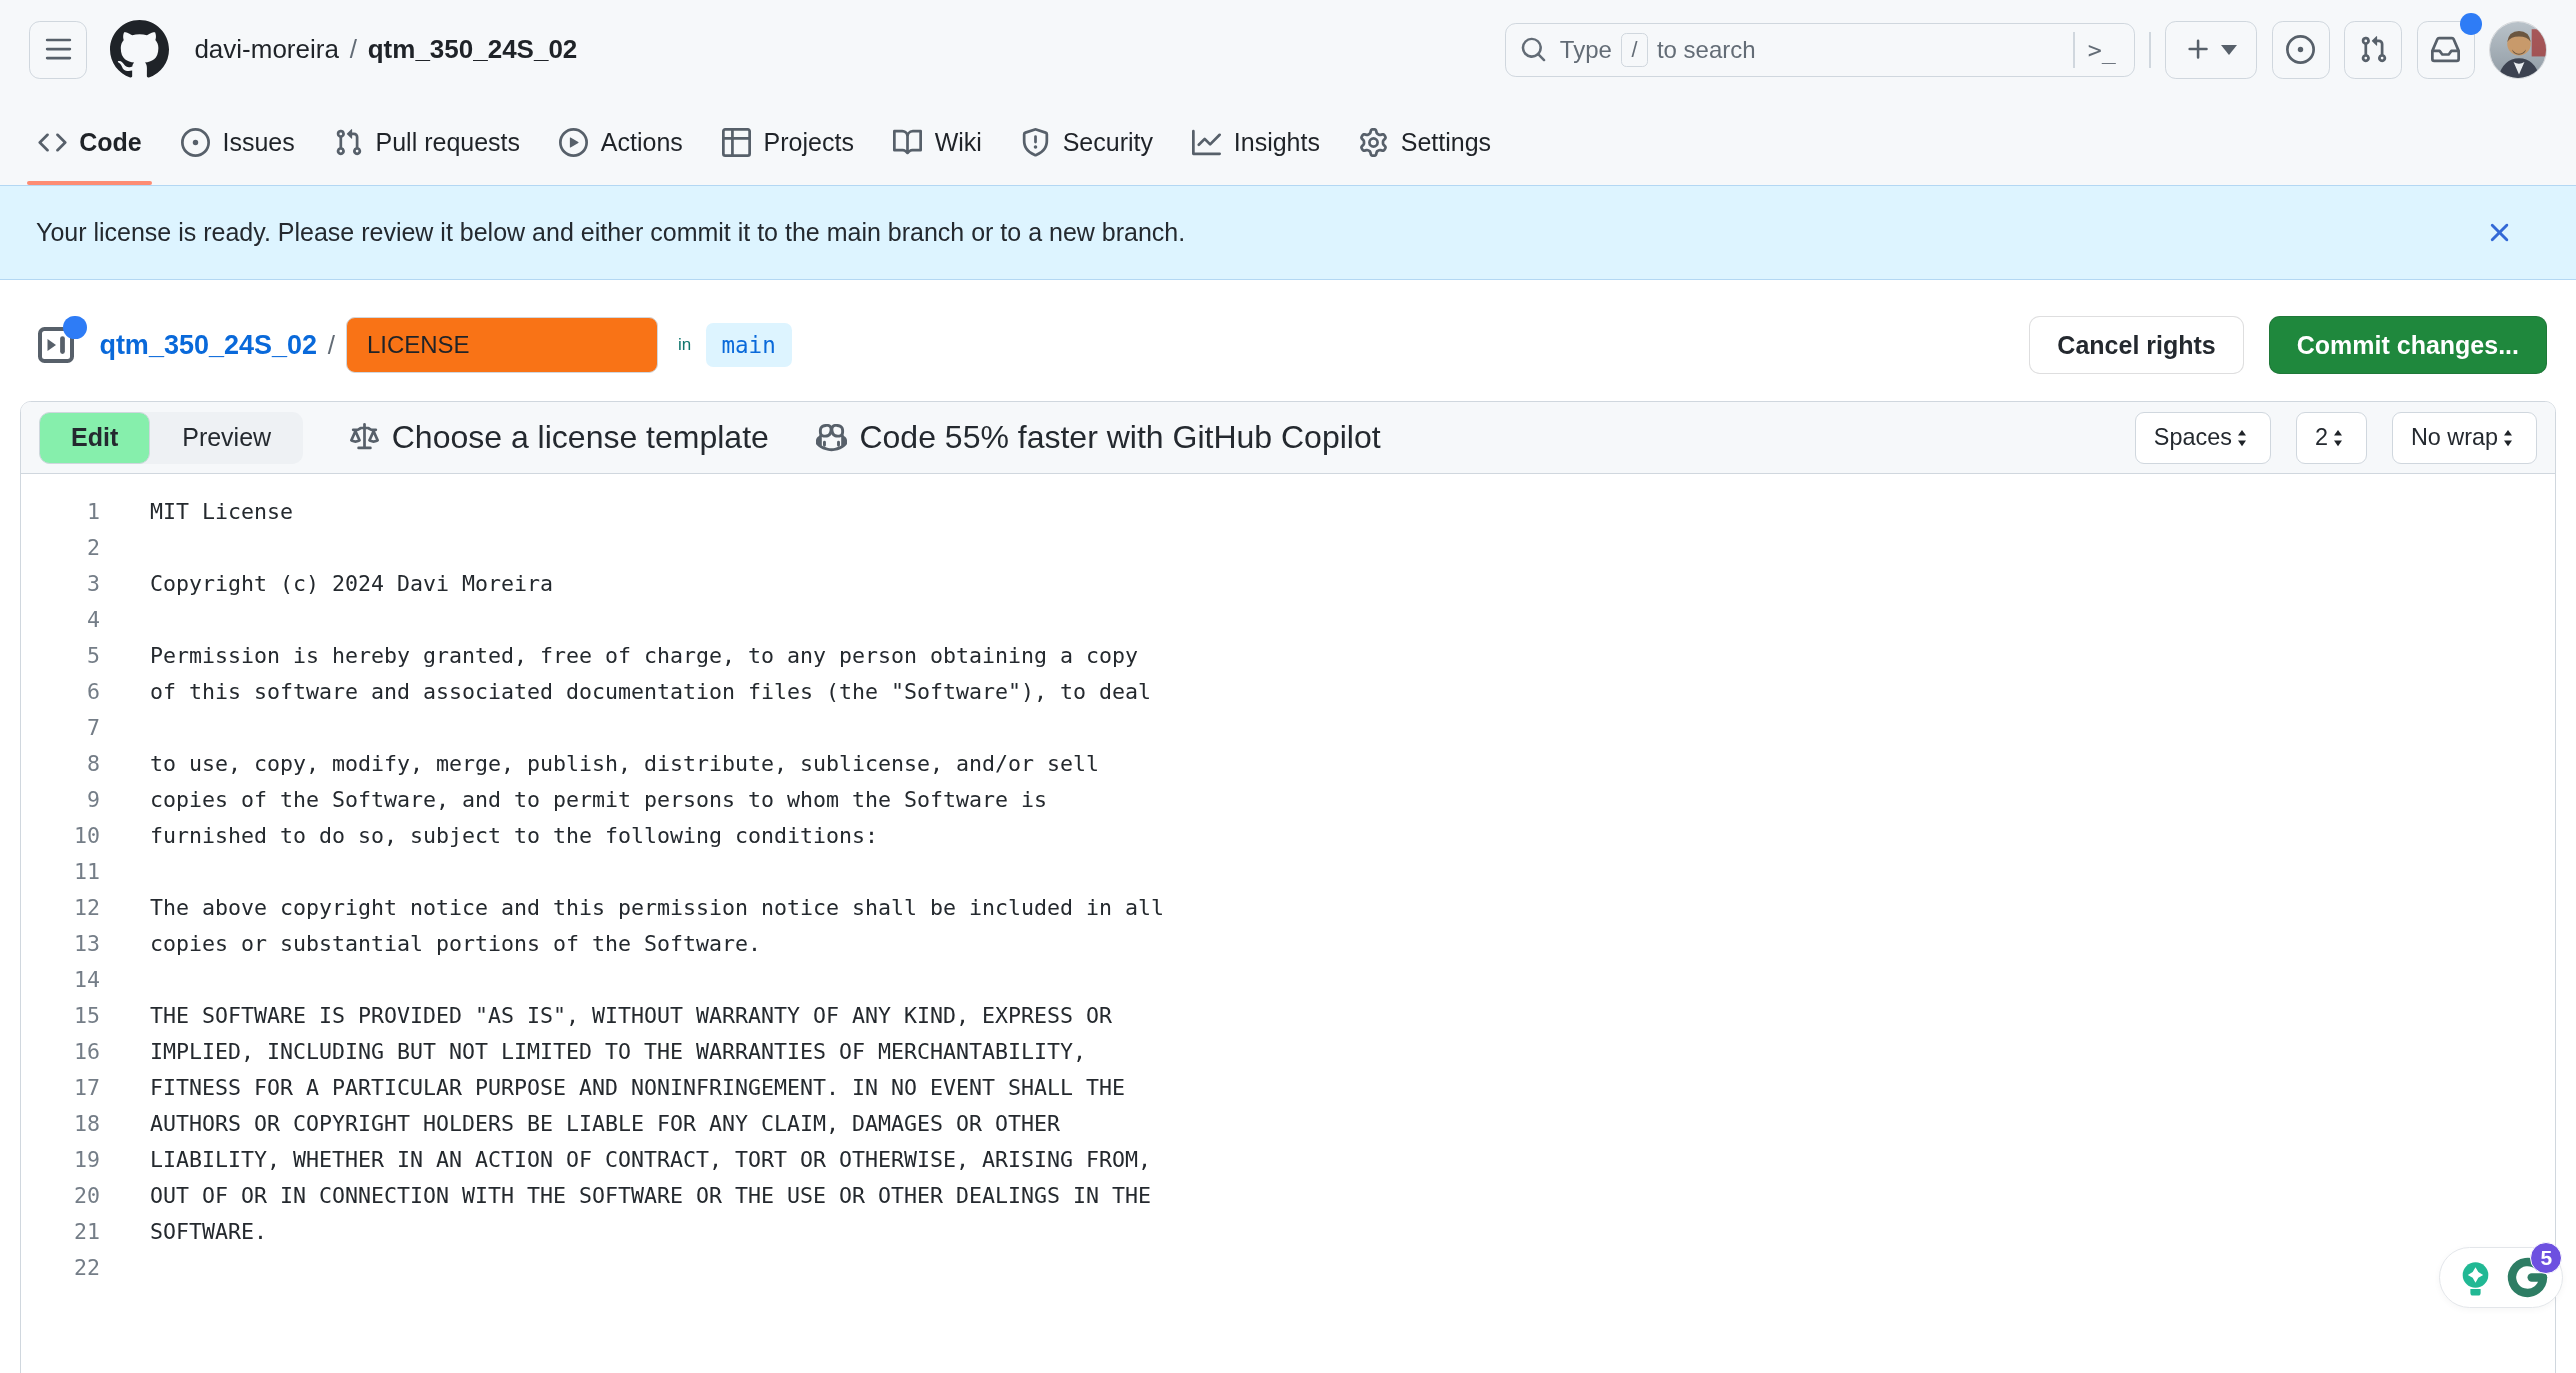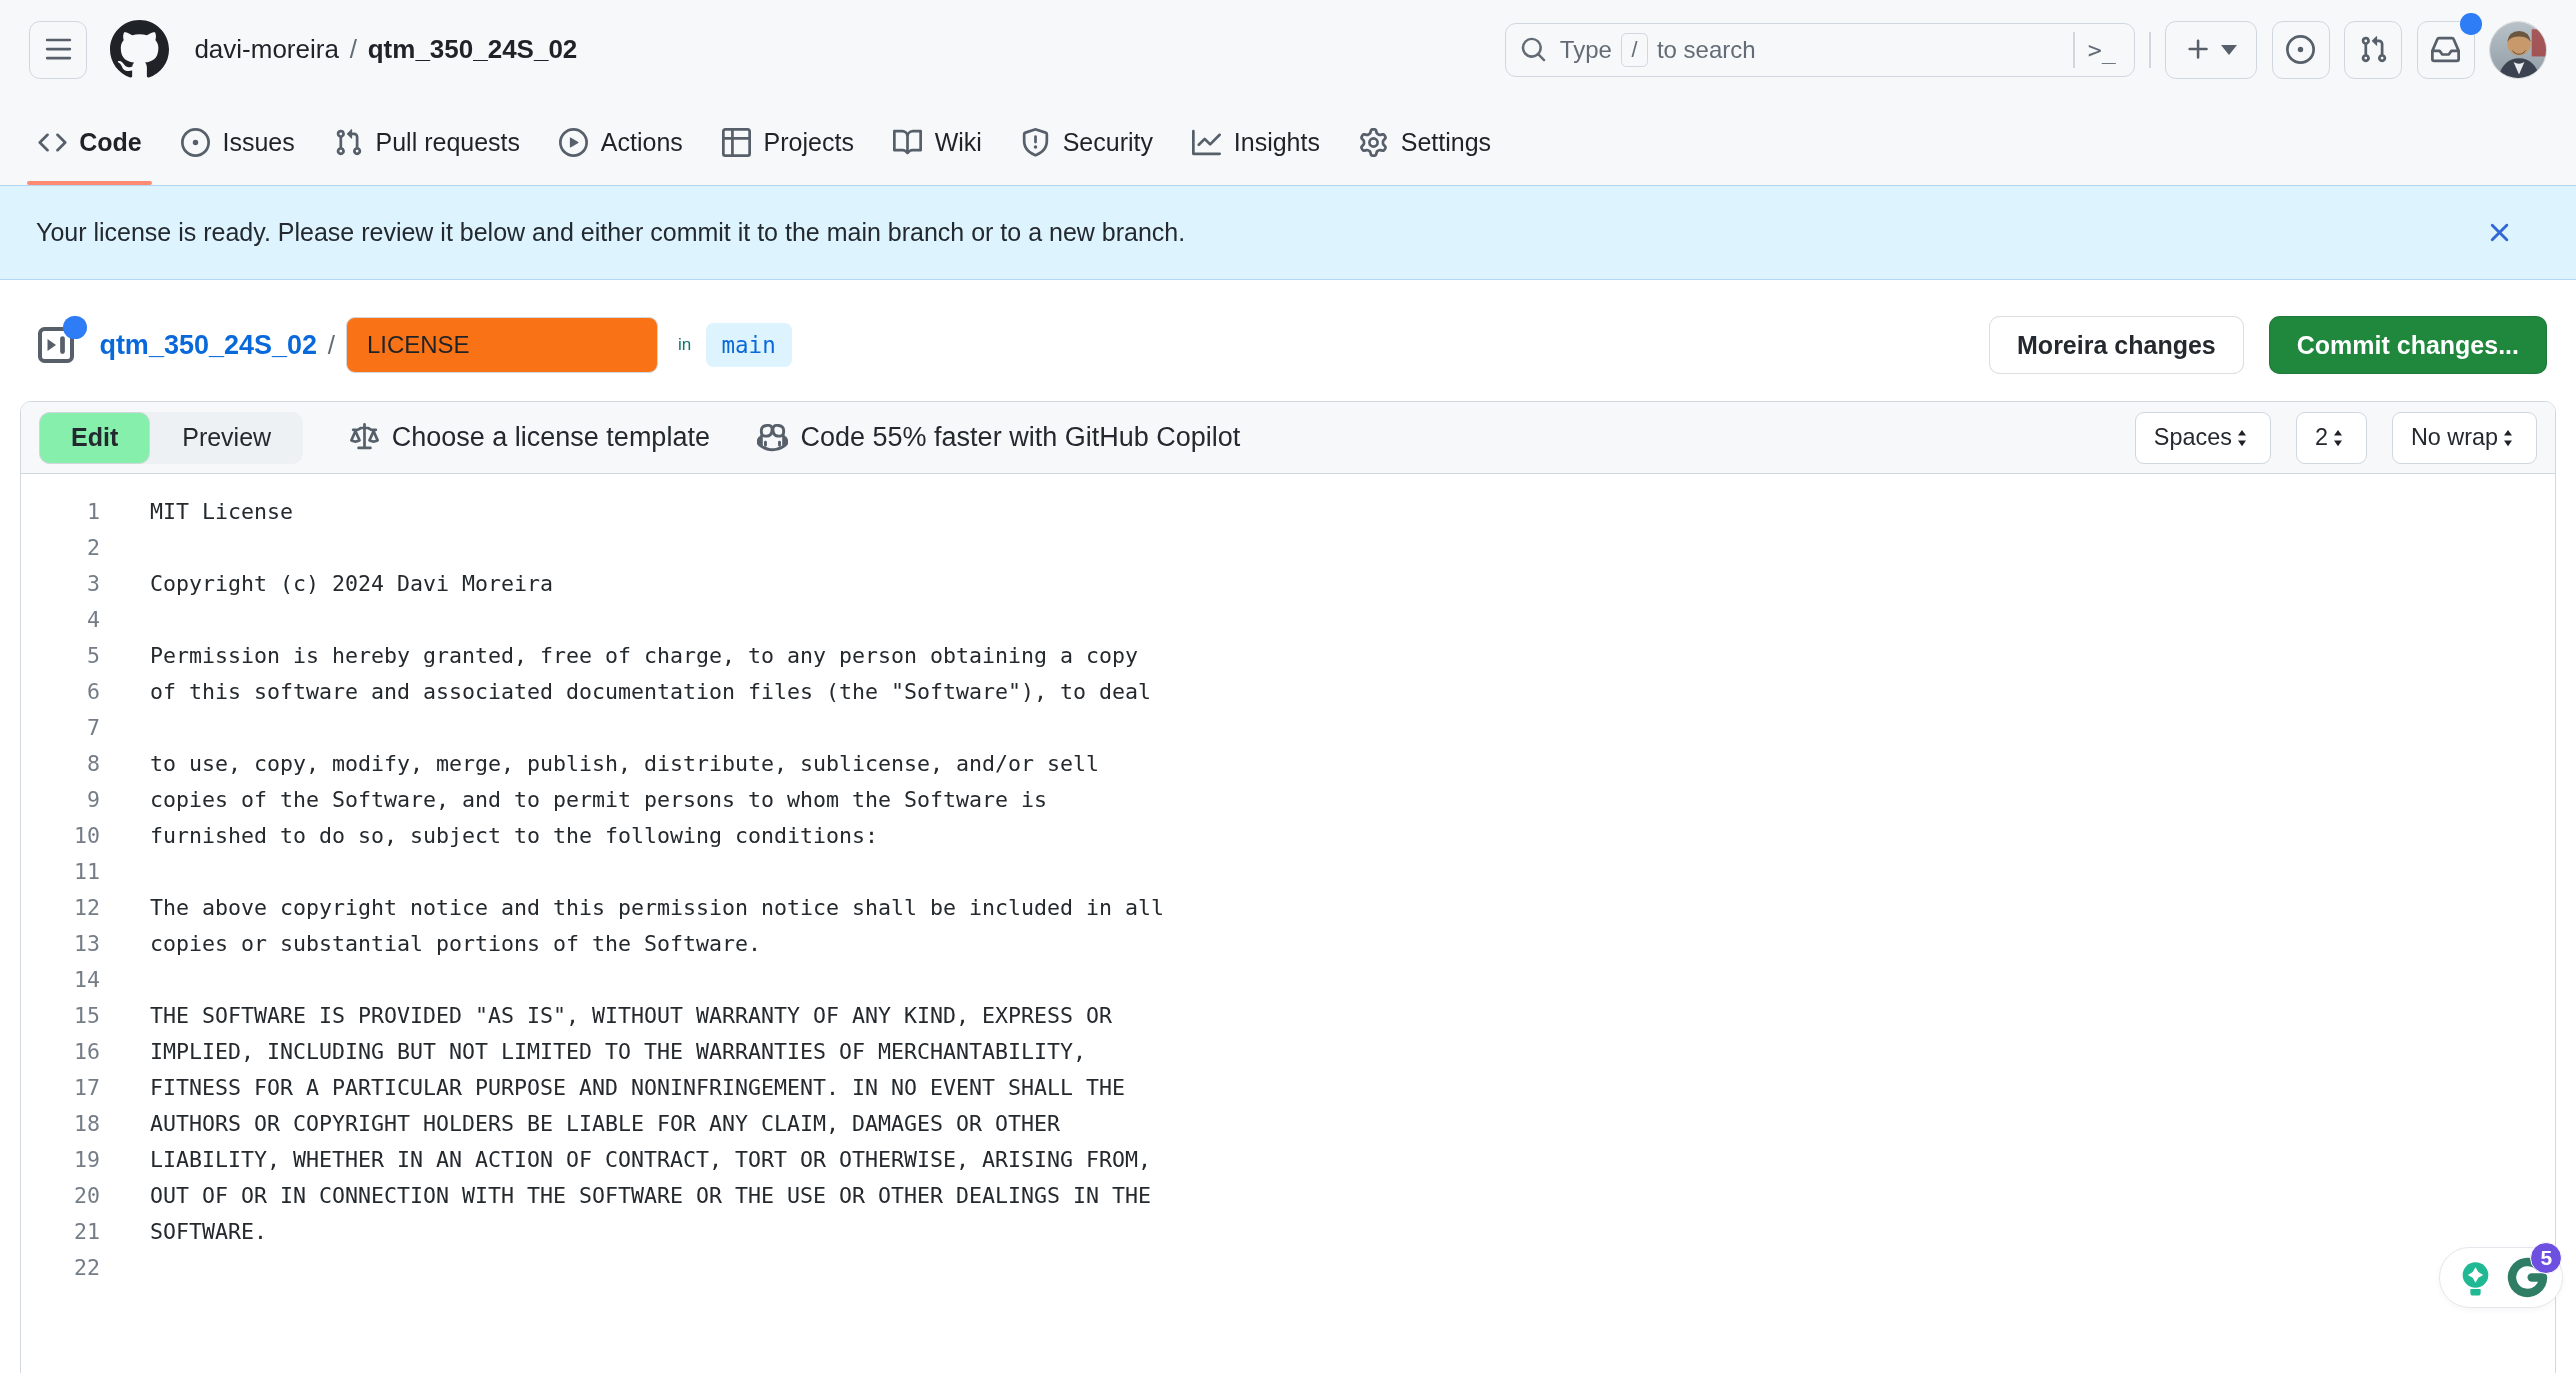--- a/index.html
+++ b/index.html
@@ -95,21 +95,21 @@
   .ed-toolbar {
     height:72px; background:#f6f8fa; border-bottom:1.8px solid #d0d7de; border-radius:9px 9px 0 0;
     display:flex; align-items:center; padding:0 18px;
   }
   .seg { display:flex; background:#eef1f4; border-radius:10.8px; height:52px; align-items:stretch; }
   .seg-tab {
     display:flex; align-items:center; padding:0 31px; font-size:25px; color:#24292f;
     border-radius:10.8px; cursor:pointer; border:1.8px solid transparent;
   }
   .seg-tab.selected { background:#86efac; border-color:#d0d7de; font-weight:700; }
-  .tool-link { display:flex; align-items:center; gap:12.6px; margin-left:47px; color:#24292f; font-size:27px; cursor:pointer; white-space:nowrap; }
+  .tool-link { display:flex; align-items:center; gap:12.6px; margin-left:47px; color:#24292f; font-size:32px; cursor:pointer; white-space:nowrap; }
   .tool-link .ic { color:#57606a; }
   .ed-right { margin-left:auto; display:flex; gap:25px; }
   .select {
     height:52px; background:#fff; border:1.8px solid #d0d7de; border-radius:9px;
     display:flex; align-items:center; gap:0; padding:0 18px; font-size:23.4px; color:#24292f; cursor:pointer; white-space:nowrap;
   }
   .updown { color:#1f2328; }
 
   .code-area { padding-top:20px; font-family:"DejaVu Sans Mono", monospace; font-size:21.6px; }
   .code-row { display:flex; line-height:36px; height:36px; }
@@ -316,21 +316,21 @@
       <line x1="10.6" y1="5.4" x2="10.6" y2="10.6" stroke-linecap="round" stroke-width="1.9"></line>
     </svg>
     <span class="mod-dot"></span>
   </span>
   <a class="repo-link">qtm_350_24S_02</a>
   <span class="path-sep">/</span>
   <input class="fname-input" value="LICENSE" style="">
   <span class="in-label">in</span>
   <span class="branch-badge">main</span>
   <div class="fh-actions">
-    <button class="btn btn-secondary">Moreira changes</button>
+    <button class="btn btn-secondary">Cancel rights</button>
     <button class="btn btn-primary">Commit changes...</button>
   </div>
 </div>
 
 <div class="editor">
   <div class="ed-toolbar">
     <div class="seg">
       <span class="seg-tab selected">Edit</span>
       <span class="seg-tab">Preview</span>
     </div>

